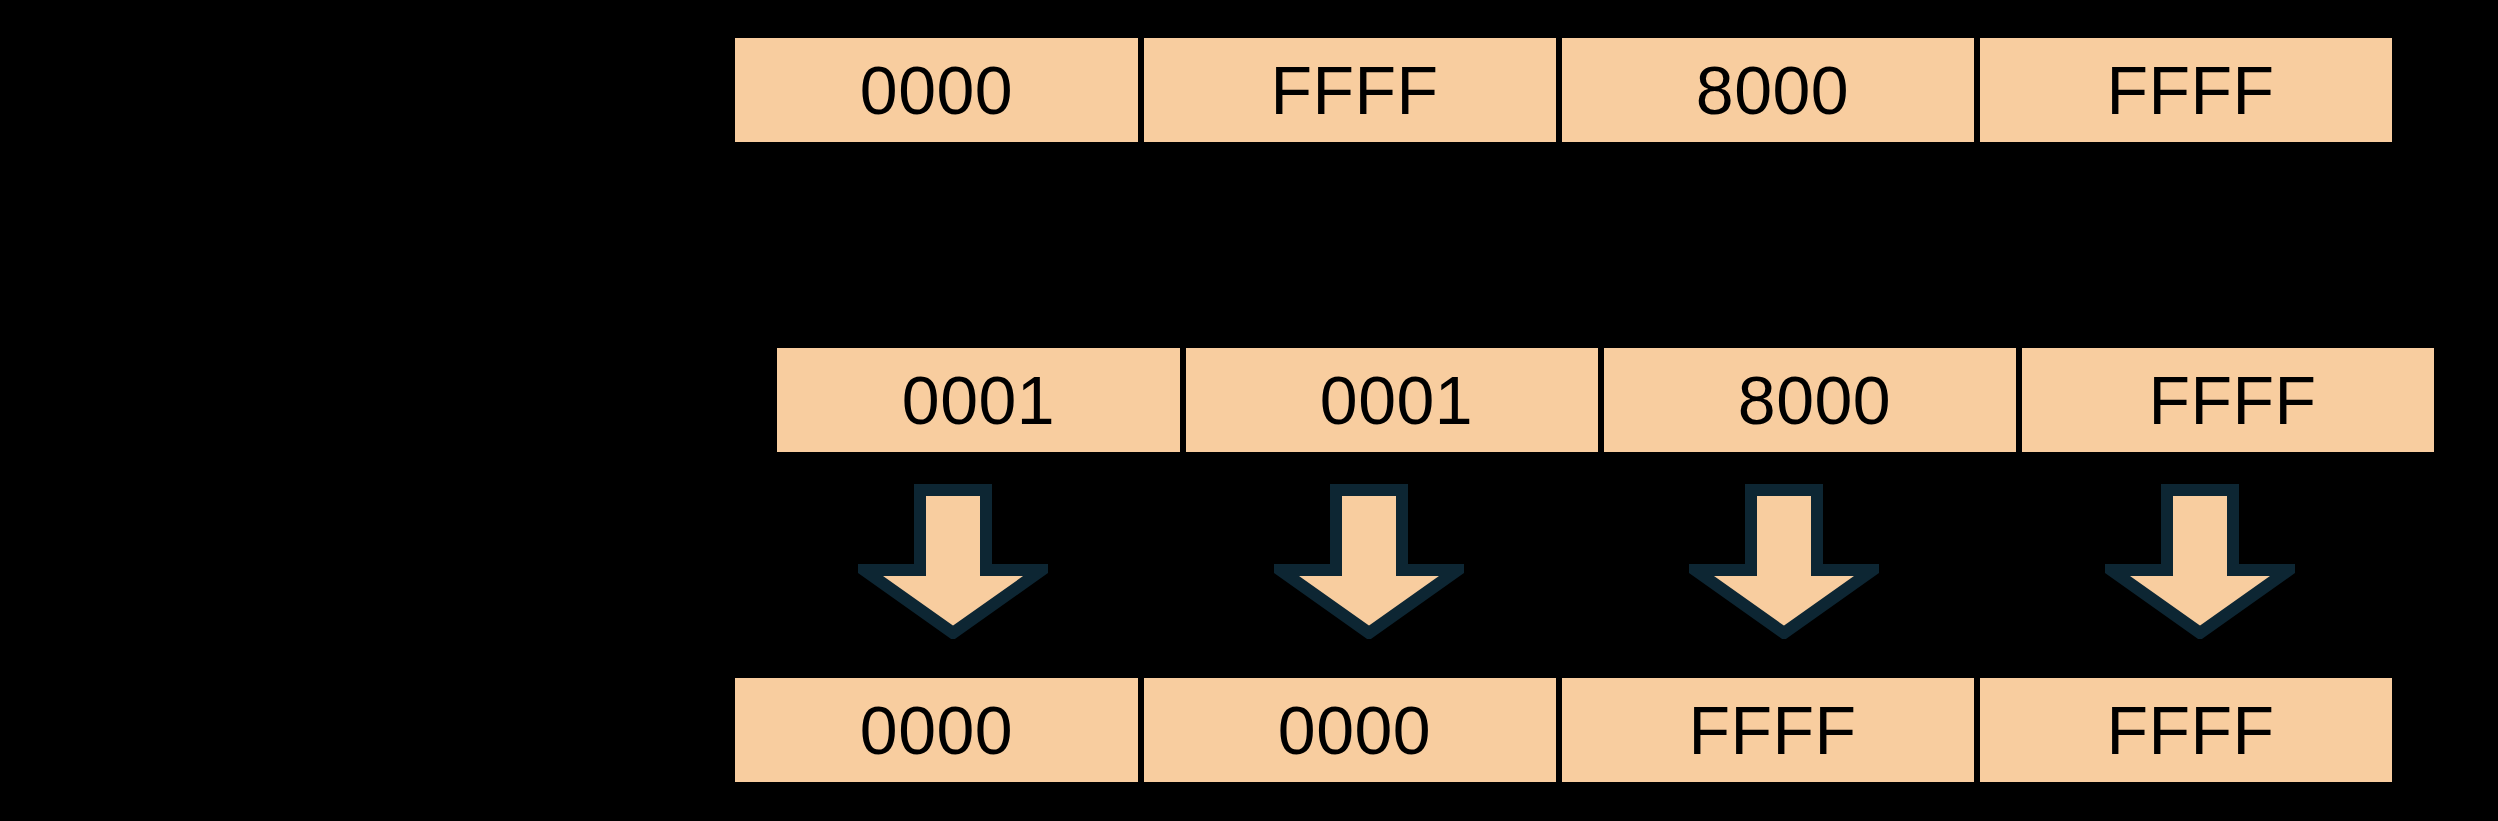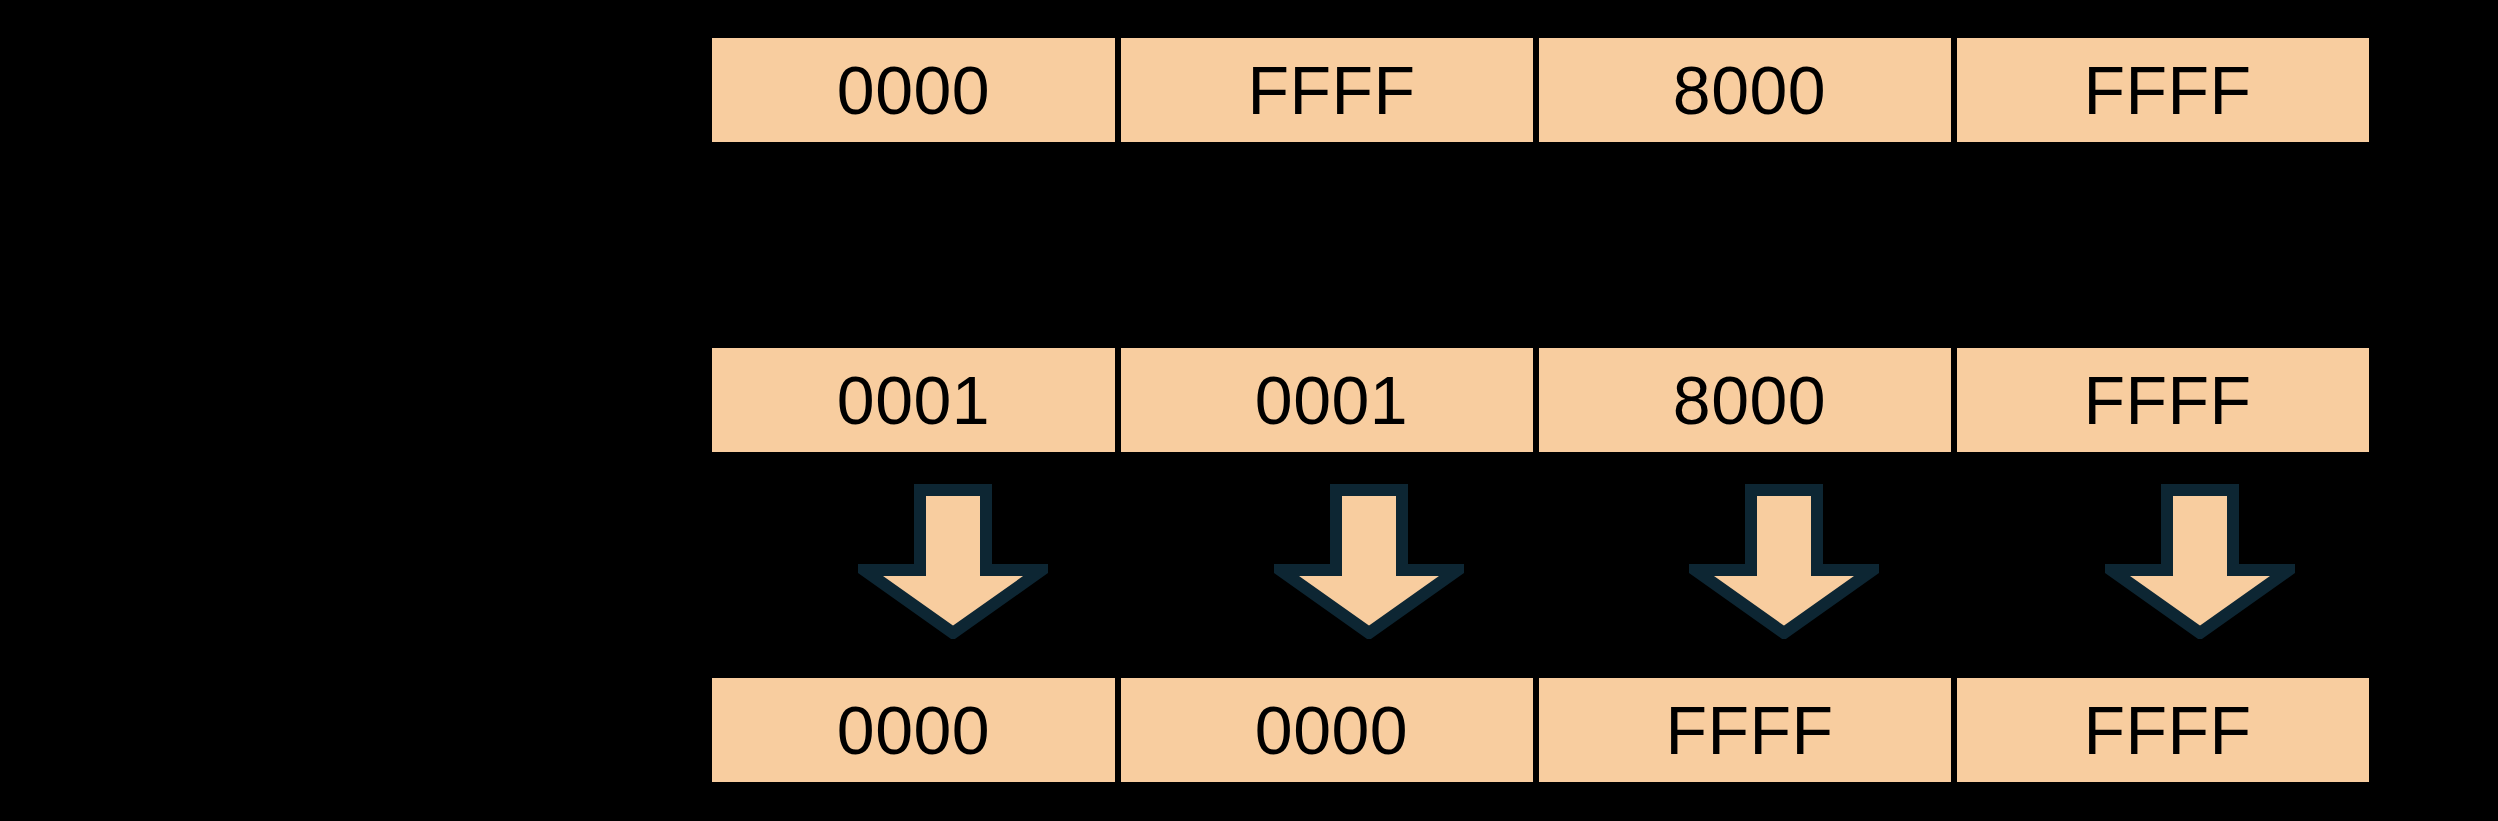--- a/index.html
+++ b/index.html
@@ -12,25 +12,25 @@
     width: 2498px;
     height: 821px;
     background: #000000;
     overflow: hidden;
     font-family: "Liberation Sans", sans-serif;
   }
   .row {
     position: absolute;
     display: flex;
     height: 104px;
-    left: 712px;
+    left: 735px;
     width: 1657px;
   }
   .row-1 { top: 38px; }
-  .row-2 { top: 348px; }
+  .row-2 { top: 348px; margin-left: 42px; }
   .row-3 { top: 678px; }
 
   .cell {
     background: #f8cd9f;
     color: #000000;
     flex: 1 1 0;
     display: flex;
     align-items: center;
     justify-content: center;
     font-size: 68px;

